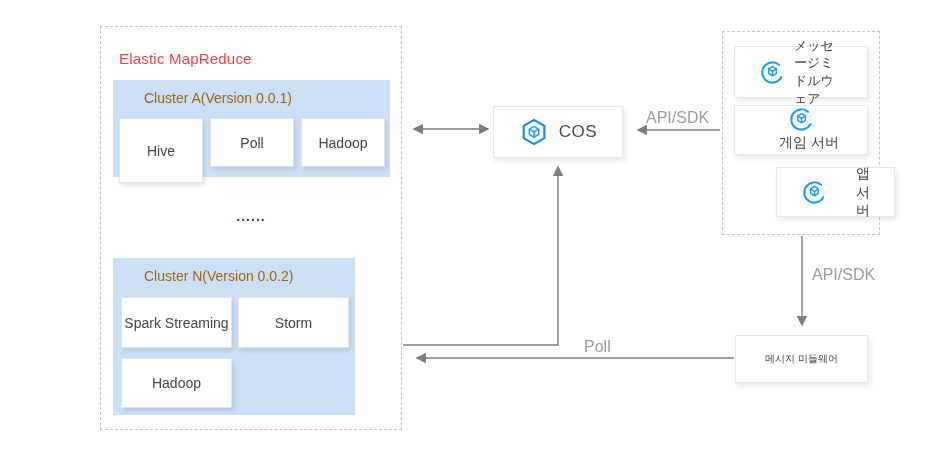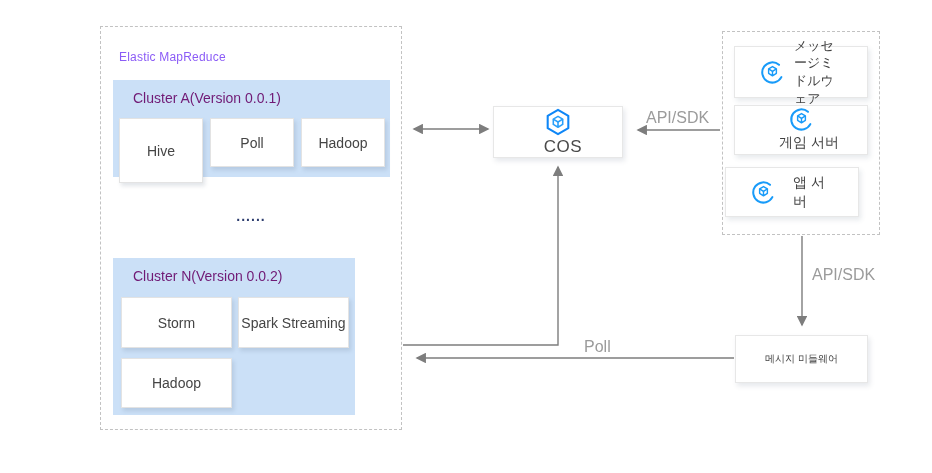--- a/index.html
+++ b/index.html
@@ -1,24 +1,24 @@
 <!DOCTYPE html>
 <html><head>
 <meta charset="utf-8">
 <style>
   html,body{margin:0;padding:0;background:#ffffff;}
   body{font-family:"Liberation Sans","DejaVu Sans",sans-serif;}
   .stage{position:relative;width:932px;height:473px;background:#ffffff;overflow:hidden;}
 
   .dashed-box{position:absolute;border:1px dashed #c2c2c2;background:#ffffff;box-sizing:border-box;}
 
-  .emr-title{position:absolute;left:18px;top:23px;font-size:12px;color:#8b5cf6;letter-spacing:.2px;}
+  .emr-title{position:absolute;left:18px;top:23px;font-size:15px;color:#ef4444;letter-spacing:.2px;}
 
   .cluster-panel{position:absolute;background:#cbe0f7;box-sizing:border-box;}
-  .cluster-title{padding:10px 13px 0 20px;font-size:14px;color:#701a75;}
+  .cluster-title{padding:10px 13px 0 31px;font-size:14px;color:#a16207;}
 
   .comp-row{position:absolute;left:6px;right:5px;display:flex;gap:7px;}
   .comp-grid{position:absolute;left:8px;right:6px;display:grid;grid-template-columns:1fr 1fr;column-gap:6px;row-gap:10px;}
   .comp{background:#ffffff;border:1px solid #e3e3e3;box-shadow:2px 3px 4px rgba(60,80,110,.15);
         display:flex;align-items:center;justify-content:center;font-size:14px;color:#454545;box-sizing:border-box;}
 
   .ellipsis{position:absolute;left:100px;width:302px;top:208px;text-align:center;
             font-size:14px;font-weight:bold;letter-spacing:1px;color:#2e3e6f;}
 
   .node{position:absolute;background:#ffffff;border:1px solid #e7e7e7;box-shadow:2px 3px 5px rgba(60,80,110,.13);
@@ -51,27 +51,27 @@
       <div class="comp" style="flex:1;height:49px;">Poll</div>
       <div class="comp" style="flex:1;height:49px;">Hadoop</div>
     </div>
   </div>
 
   <div class="ellipsis">......</div>
 
   <div class="cluster-panel" style="left:113px;top:258px;width:242px;height:157px;">
     <div class="cluster-title">Cluster N(Version 0.0.2)</div>
     <div class="comp-grid" style="top:39px;">
+      <div class="comp" style="height:51px;">Spark Streaming</div>
       <div class="comp" style="height:51px;">Storm</div>
-      <div class="comp" style="height:51px;">Spark Streaming</div>
       <div class="comp" style="height:50px;">Hadoop</div>
     </div>
   </div>
 
-  <div class="node" style="left:493px;top:106px;width:130px;height:52px;flex-direction:column;">
+  <div class="node" style="left:493px;top:106px;width:130px;height:52px;">
     <svg class="icon" width="30" height="30" viewBox="0 0 32 32">
       <path d="M16 3 L27 9.4 V22.6 L16 29 L5 22.6 V9.4 Z" fill="none" stroke="#0e86f7" stroke-width="2.2" stroke-linejoin="round"></path>
       <path d="M16 10 L21 13 L16 16 L11 13 Z" fill="none" stroke="#2aa0fb" stroke-width="1.7" stroke-linejoin="round"></path>
       <path d="M11 13 V18.6 L16 21.6 L21 18.6 V13 M16 16 V21.6" fill="none" stroke="#2aa0fb" stroke-width="1.7" stroke-linejoin="round"></path>
     </svg>
     <span class="cos-txt">COS</span>
   </div>
 
   <div class="dashed-box" style="left:722px;top:31px;width:158px;height:204px;"></div>
 
@@ -86,21 +86,21 @@
 
   <div class="client-item" style="left:734px;top:105px;width:134px;height:50px;flex-direction:column;">
     <svg class="icon" width="27" height="27" viewBox="0 0 32 32">
       <path d="M23.7 6.9 A12 12 0 1 0 26.5 21.5" fill="none" stroke="#189bf9" stroke-width="2.4" stroke-linecap="round"></path>
       <path d="M16 9 L20.6 11.8 L16 14.6 L11.4 11.8 Z" fill="none" stroke="#189bf9" stroke-width="1.7" stroke-linejoin="round"></path>
       <path d="M11.4 11.8 V17 L16 19.9 L20.6 17 V11.8 M16 14.6 V19.9" fill="none" stroke="#189bf9" stroke-width="1.7" stroke-linejoin="round"></path>
     </svg>
     <span class="lbl" style="margin-left:16px;font-size:14px;">게임 서버</span>
   </div>
 
-  <div class="client-item" style="left:725px;top:167px;width:134px;height:50px;">
+  <div class="client-item" style="left:776px;top:167px;width:119px;height:50px;text-align:right;">
     <svg class="icon" width="27" height="27" viewBox="0 0 32 32">
       <path d="M23.7 6.9 A12 12 0 1 0 26.5 21.5" fill="none" stroke="#189bf9" stroke-width="2.4" stroke-linecap="round"></path>
       <path d="M16 9 L20.6 11.8 L16 14.6 L11.4 11.8 Z" fill="none" stroke="#189bf9" stroke-width="1.7" stroke-linejoin="round"></path>
       <path d="M11.4 11.8 V17 L16 19.9 L20.6 17 V11.8 M16 14.6 V19.9" fill="none" stroke="#189bf9" stroke-width="1.7" stroke-linejoin="round"></path>
     </svg>
     <span class="lbl" style="margin-left:16px;font-size:14px;">앱 서버</span>
   </div>
 
   <div class="node" style="left:735px;top:335px;width:133px;height:48px;">
     <span class="txt">메시지 미들웨어</span>

